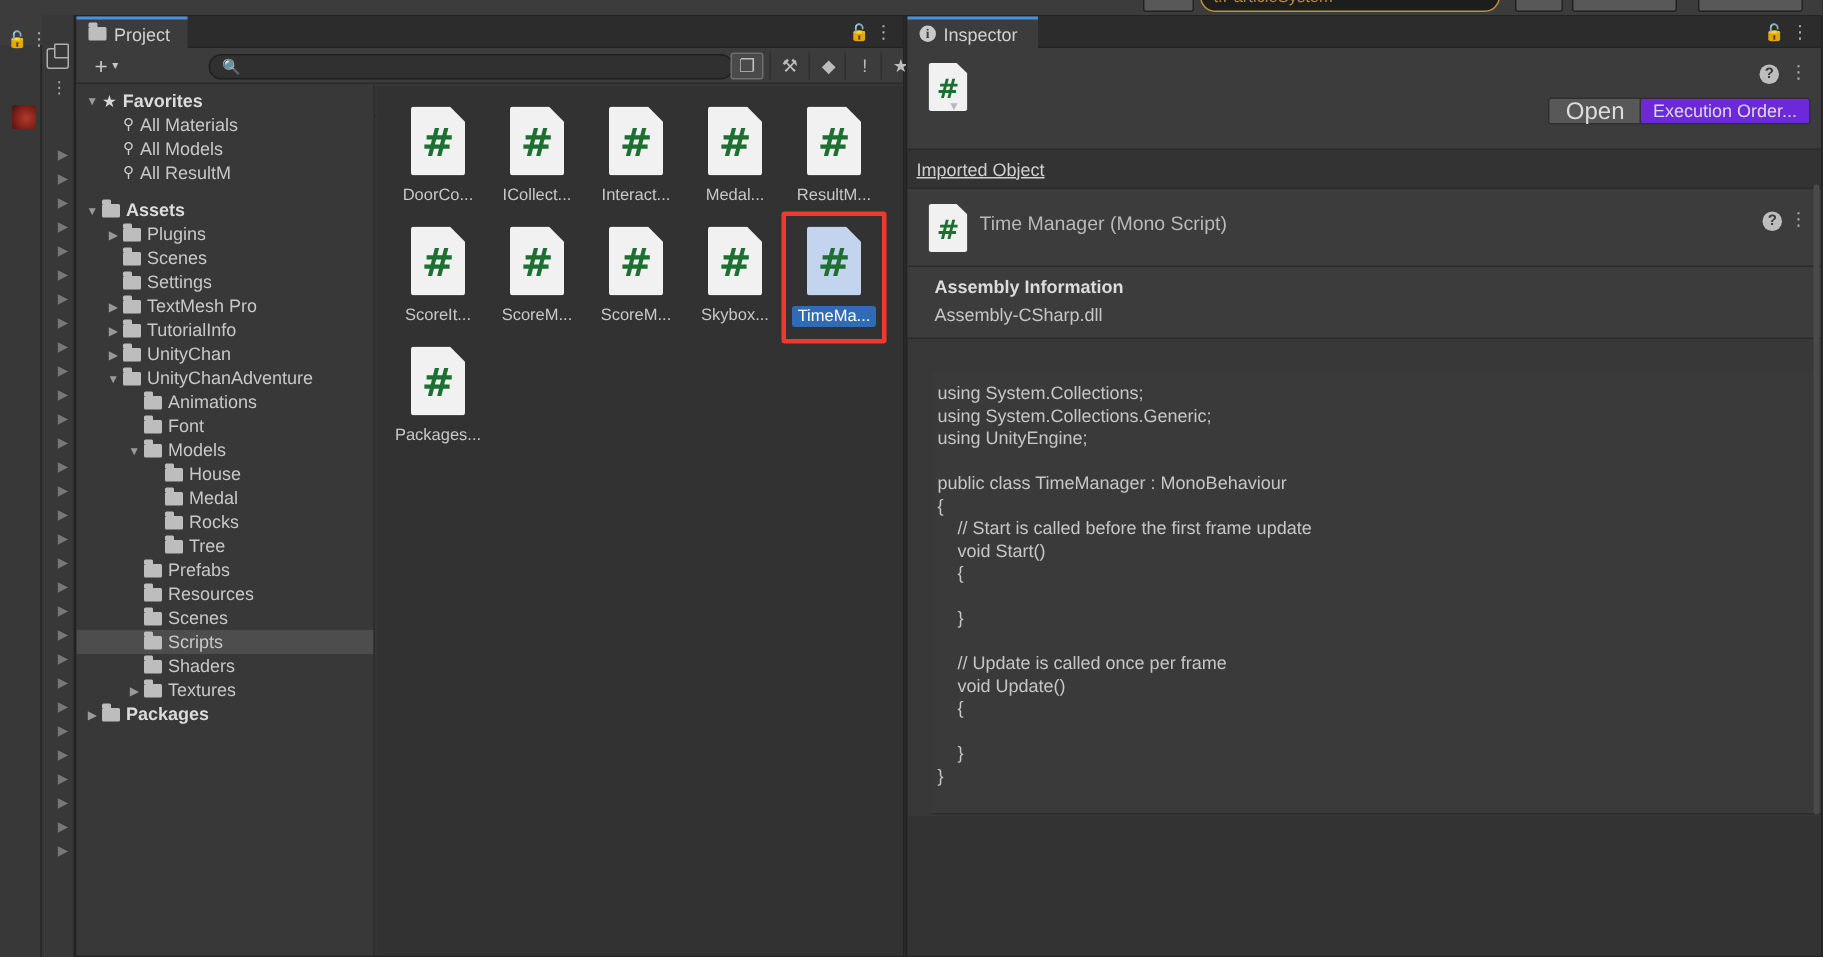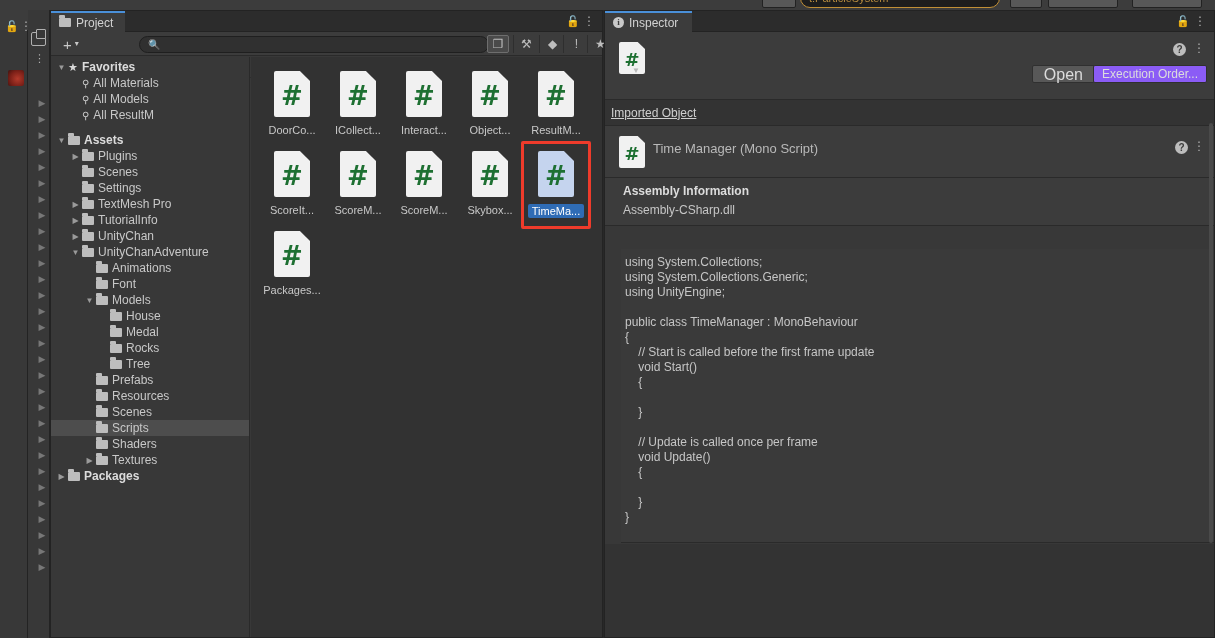--- a/index.html
+++ b/index.html
@@ -242,21 +242,21 @@
     text-align: center;
   }
   #insp-header-kebab { position: absolute; right: 9px; top: 9px; color: #b0b0b0; font-size: 12px; }
   #open-button {
     position: absolute; right: 119px; top: 33px; height: 18px; padding: 0 11px;
     background: #585858; border: 1px solid #303030; border-radius: 2px;
     color: #dcdcdc; font-size: 16px; line-height: 17px;
   }
   #exec-order-button {
     position: absolute; right: 7px; top: 33px; height: 18px; padding: 0 8px;
-    background: #8b5cf6; border: 1px solid #303030; border-radius: 2px;
+    background: #6d28d9; border: 1px solid #303030; border-radius: 2px;
     color: #dcdcdc; font-size: 12px; line-height: 17px;
   }
 
   #imported-object-bar {
     position: relative; height: 26px; background: #333333;
     border-bottom: 1px solid #2a2a2a;
     display: flex; align-items: center; padding-left: 6px;
     font-size: 12px; color: #d0d0d0; text-decoration: underline;
   }
 
@@ -632,21 +632,21 @@
           <div class="grid-item">
             <div class="cs-icon">
               <span class="hash">#</span>
             </div>
             <div class="grid-label">Interact...</div>
           </div>
           <div class="grid-item">
             <div class="cs-icon">
               <span class="hash">#</span>
             </div>
-            <div class="grid-label">Object...</div>
+            <div class="grid-label">Medal...</div>
           </div>
           <div class="grid-item">
             <div class="cs-icon">
               <span class="hash">#</span>
             </div>
             <div class="grid-label">ResultM...</div>
           </div>
         </div>
         <div class="grid-row">
           <div class="grid-item">

